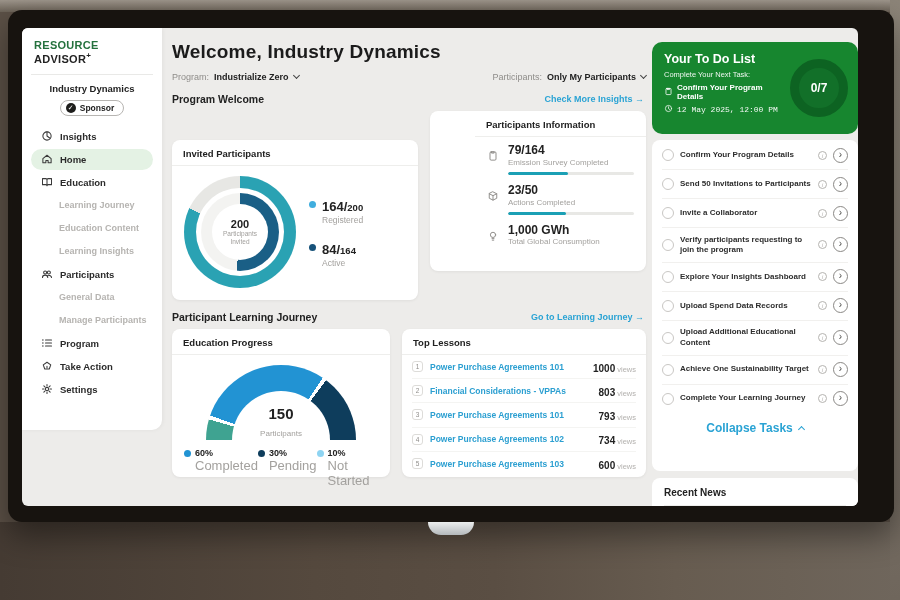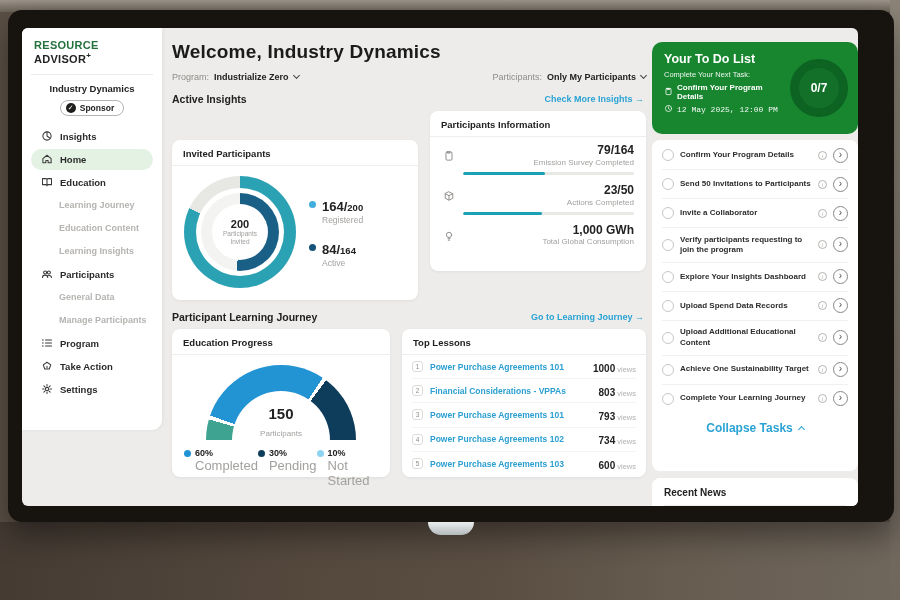--- a/index.html
+++ b/index.html
@@ -79,23 +79,23 @@
   .d-center .l { font-size:6.5px; color:#a09e9b; line-height:1.3; width:44px; }
   .inv-legend { display:flex; flex-direction:column; gap:15px; }
   .leg-item { display:flex; gap:6px; align-items:flex-start; }
   .dot { width:7px; height:7px; border-radius:50%; margin-top:4px; flex:0 0 7px; }
   .dot-registered { background:#41aede; } .dot-active { background:#17527a; }
   .leg-val { font-size:13px; font-weight:bold; color:#222; line-height:1.1; }
   .leg-val .den { font-size:9.5px; }
   .leg-lab { font-size:8.5px; color:#a3a19e; }
 
   
-  .card-info { flex:1; height:160px; }
+  .card-info { flex:1; height:160px;padding-left:45px; }
   .info-body { padding:7px 12px 0; }
-  .stat { display:flex; gap:8px; margin-bottom:9px;text-align:right; }
+  .stat { display:flex; gap:8px; margin-bottom:9px; }
   .stat-ic { width:13px; flex:0 0 13px; padding-top:4px; }
   .stat-ic svg { width:12px; height:12px; stroke:#8f8d8a; fill:none; stroke-width:1.3;
     stroke-linecap:round; stroke-linejoin:round; }
   .stat-val { font-size:12px; font-weight:bold; color:#222; line-height:1.15; }
   .stat-lab { font-size:8px; color:#a3a19e; }
   .stat-bd { flex:1; }
   .bar { height:3px; background:#e8e8e5; border-radius:2px; margin-top:5px; overflow:hidden; }
   .bar-fill { height:100%; background:#1ba0b5; border-radius:2px; }
 
   
@@ -276,21 +276,21 @@
       <div class="filter">
         <span class="lab">Participants:</span>
         <span class="val">
             <span>Only My Participants</span>
             <span class="chev"></span>
           </span>
       </div>
     </div>
 
     <div class="sec-head">
-      <span class="sec-title">Active Insights</span>
+      <span class="sec-title">Program Welcome</span>
       <span class="sec-link">Check More Insights</span>
     </div>
 
     <div class="cards">
 
       <div class="card card-invited">
         <div class="card-title">Invited Participants</div>
         <div class="invited-body">
           <div class="donut">
             <div class="d-outer"></div>

